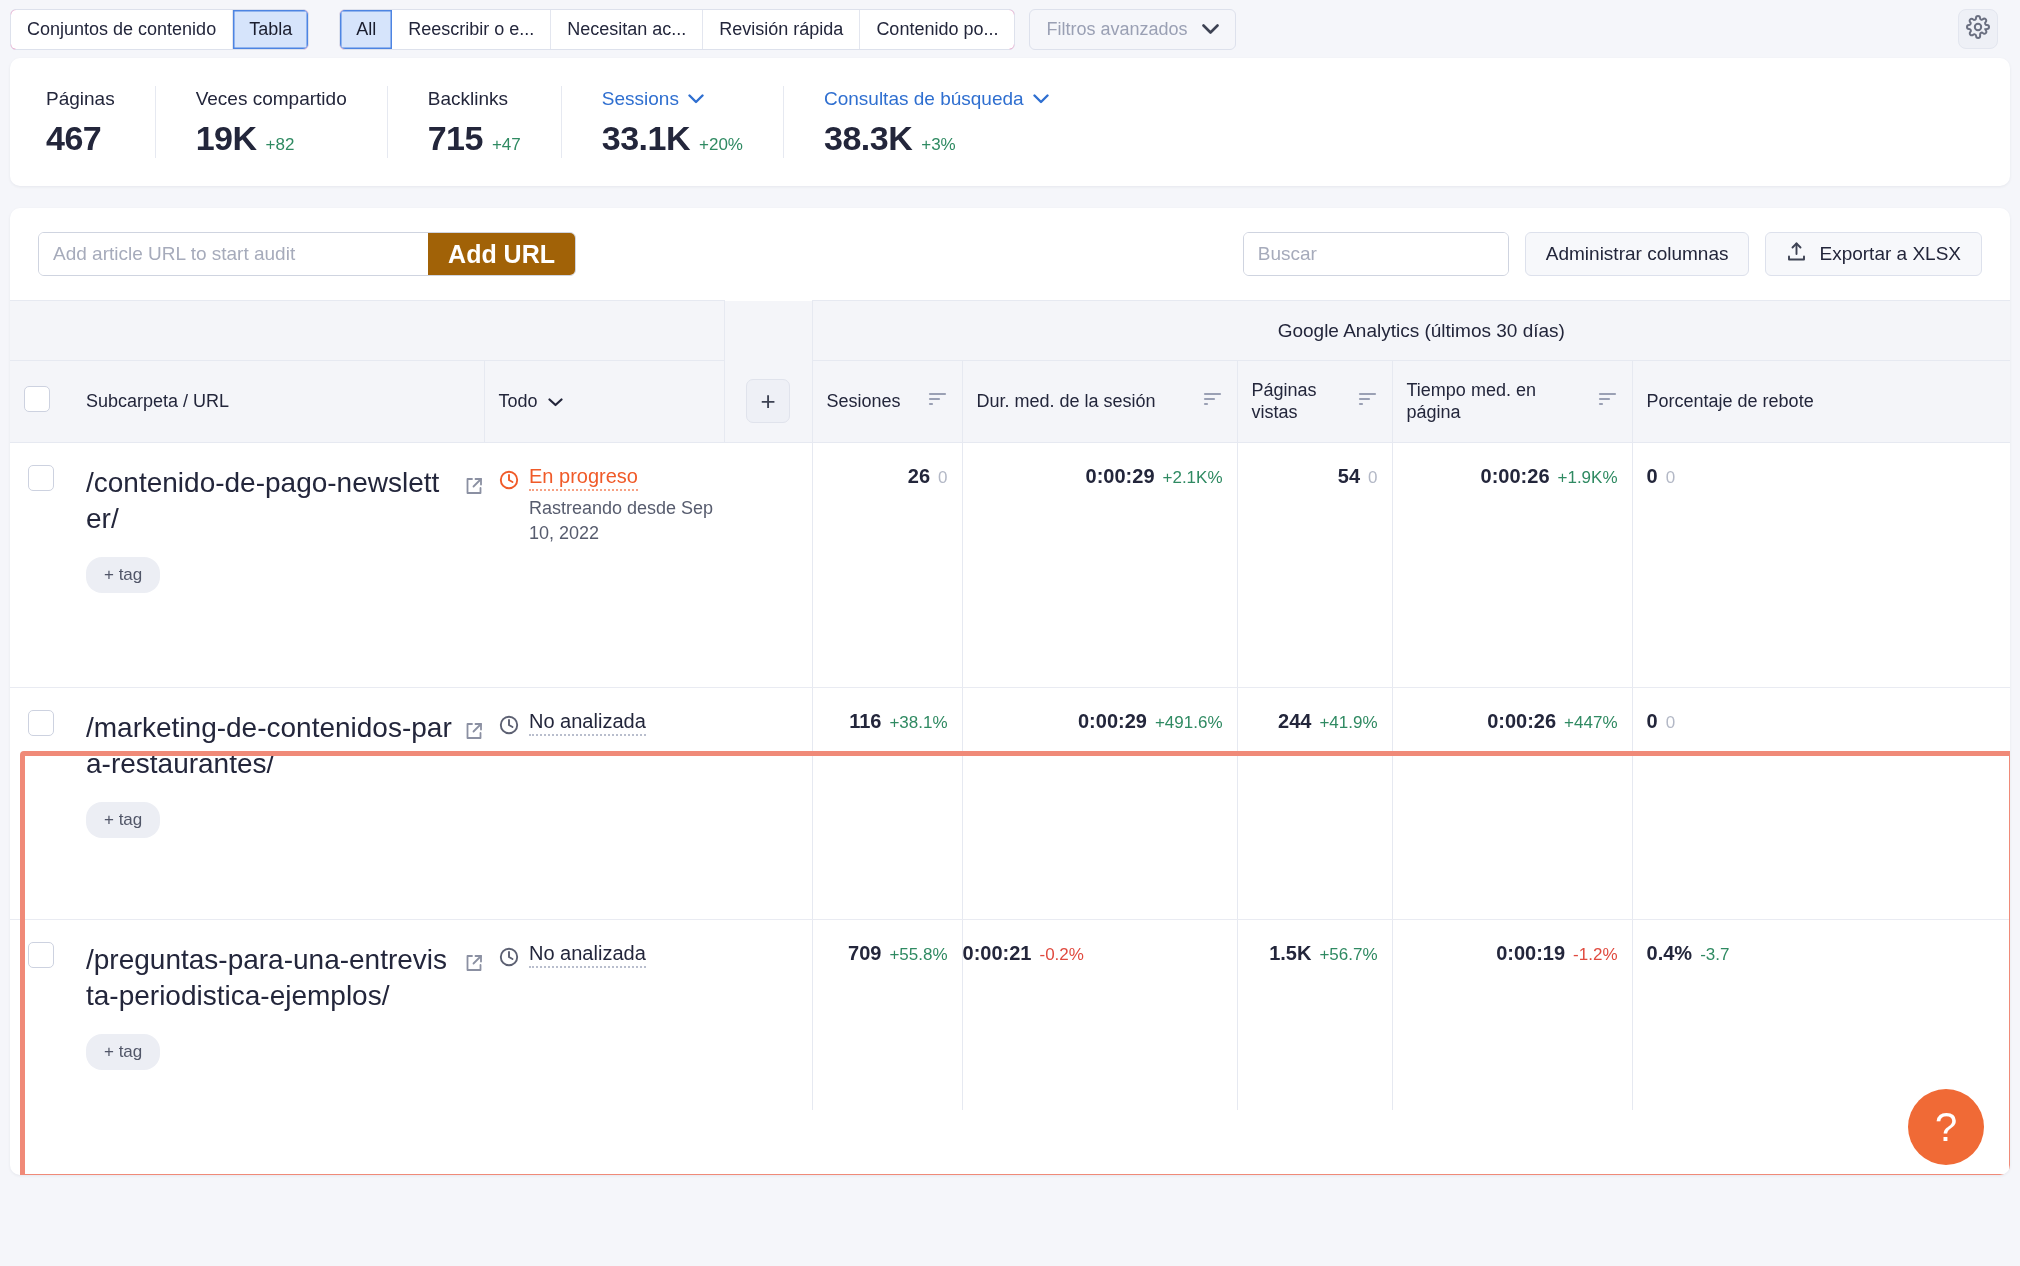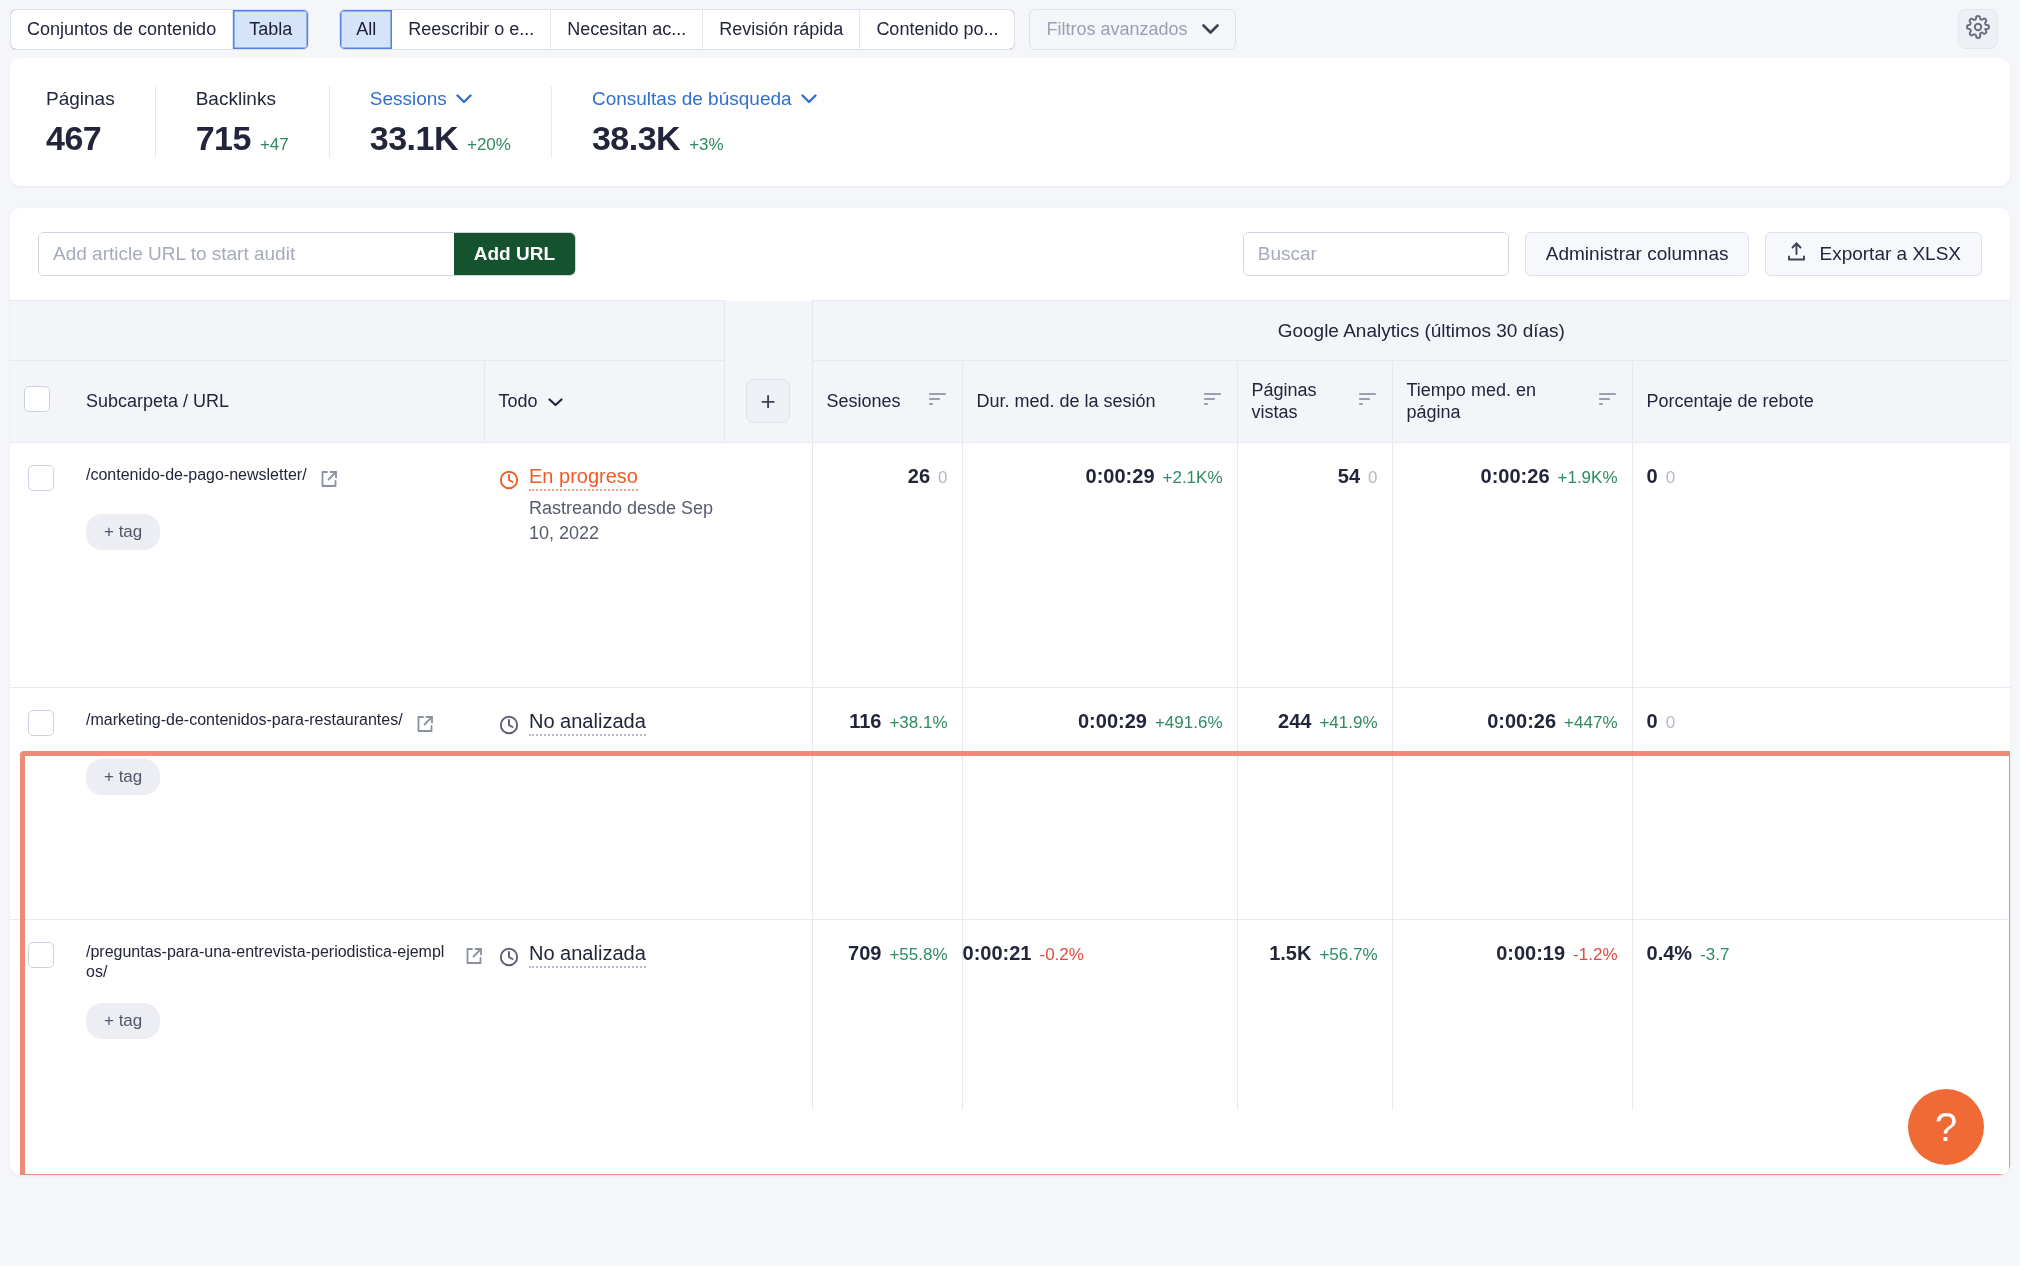--- a/index.html
+++ b/index.html
@@ -117,23 +117,23 @@
   }
   .url-input {
     flex: 1; border: none; outline: none;
     padding: 0 14px;
     font-size: 19px;
     font-family: "Liberation Sans", sans-serif;
     color: #23263b;
   }
   .url-input::placeholder { color: #a6abbb; }
   .add-url-btn {
-    background: #14532d; color: #fff;
+    background: #a16207; color: #fff;
     border: none; padding: 0 20px;
-    font-size: 19px; font-weight: bold;
+    font-size: 25px; font-weight: bold;
     font-family: "Liberation Sans", sans-serif;
     cursor: pointer;
   }
   .toolbar-spacer { flex: 1; }
   .search-wrap {
     display: flex; height: 44px; width: 266px;
     border: 1px solid #cfd4e0; border-radius: 6px; overflow: hidden;
     margin-right: 16px;
   }
   .search-input {
@@ -192,21 +192,21 @@
   }
 
   .body-row td {
     border-bottom: 1px solid #e9ebf2;
     vertical-align: top;
     padding-top: 22px;
     background: #fff;
   }
   .body-row:last-child td { border-bottom: none; }
 
-  .url-line { display: flex; align-items: flex-start; gap: 12px; font-size: 16px; line-height: 1.28; }
+  .url-line { display: flex; align-items: flex-start; gap: 12px; font-size: 28px; line-height: 1.28; }
   .url-text { word-break: break-all; }
   .ext-ic { flex: 0 0 auto; margin-top: 4px; }
   .tag-btn {
     display: inline-block; margin-top: 20px;
     background: #eceef4; color: #515668;
     border-radius: 16px; padding: 8px 18px;
     font-size: 17px; cursor: pointer;
   }
 
   .status-wrap { display: flex; align-items: flex-start; gap: 9px; }
@@ -281,20 +281,27 @@
 
 <div class="card stats-card">
 
   <div class="stat">
     <div class="stat-label">Páginas</div>
     <div class="stat-row">
       <span class="stat-value">467</span>
     </div>
   </div>
 
+  <div class="stat">
+    <div class="stat-label">Veces compartido</div>
+    <div class="stat-row">
+      <span class="stat-value">19K</span>
+      <span class="stat-delta">+82</span>
+    </div>
+  </div>
 
   <div class="stat">
     <div class="stat-label">Backlinks</div>
     <div class="stat-row">
       <span class="stat-value">715</span>
       <span class="stat-delta">+47</span>
     </div>
   </div>
 
   <div class="stat">

